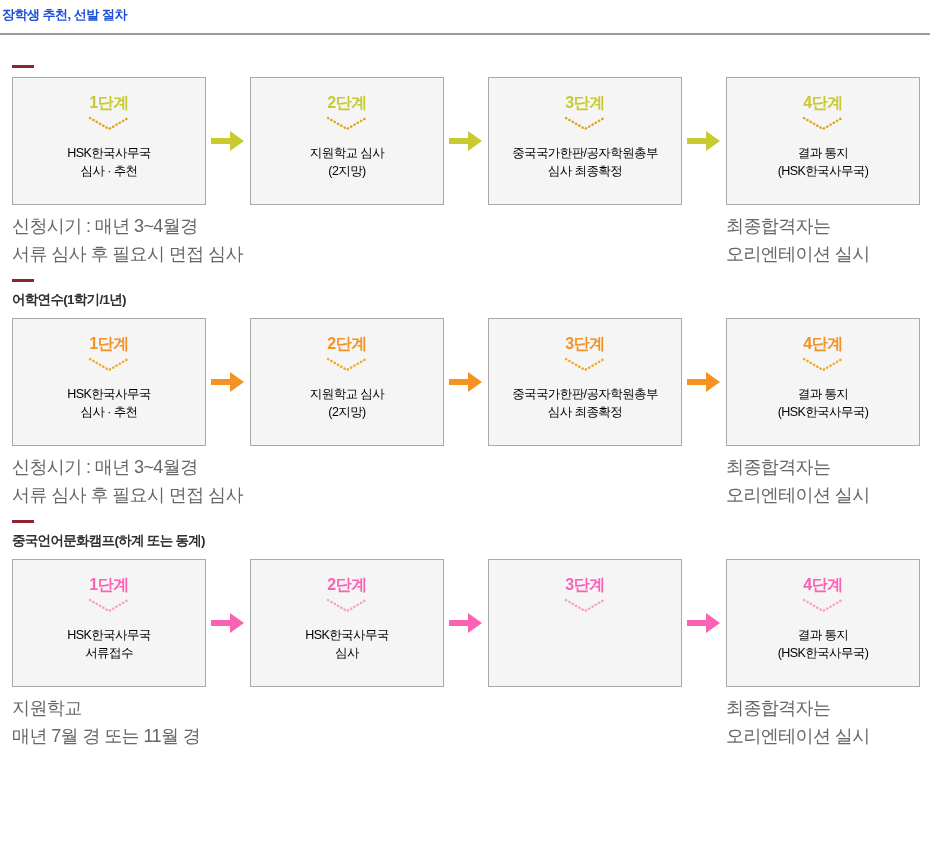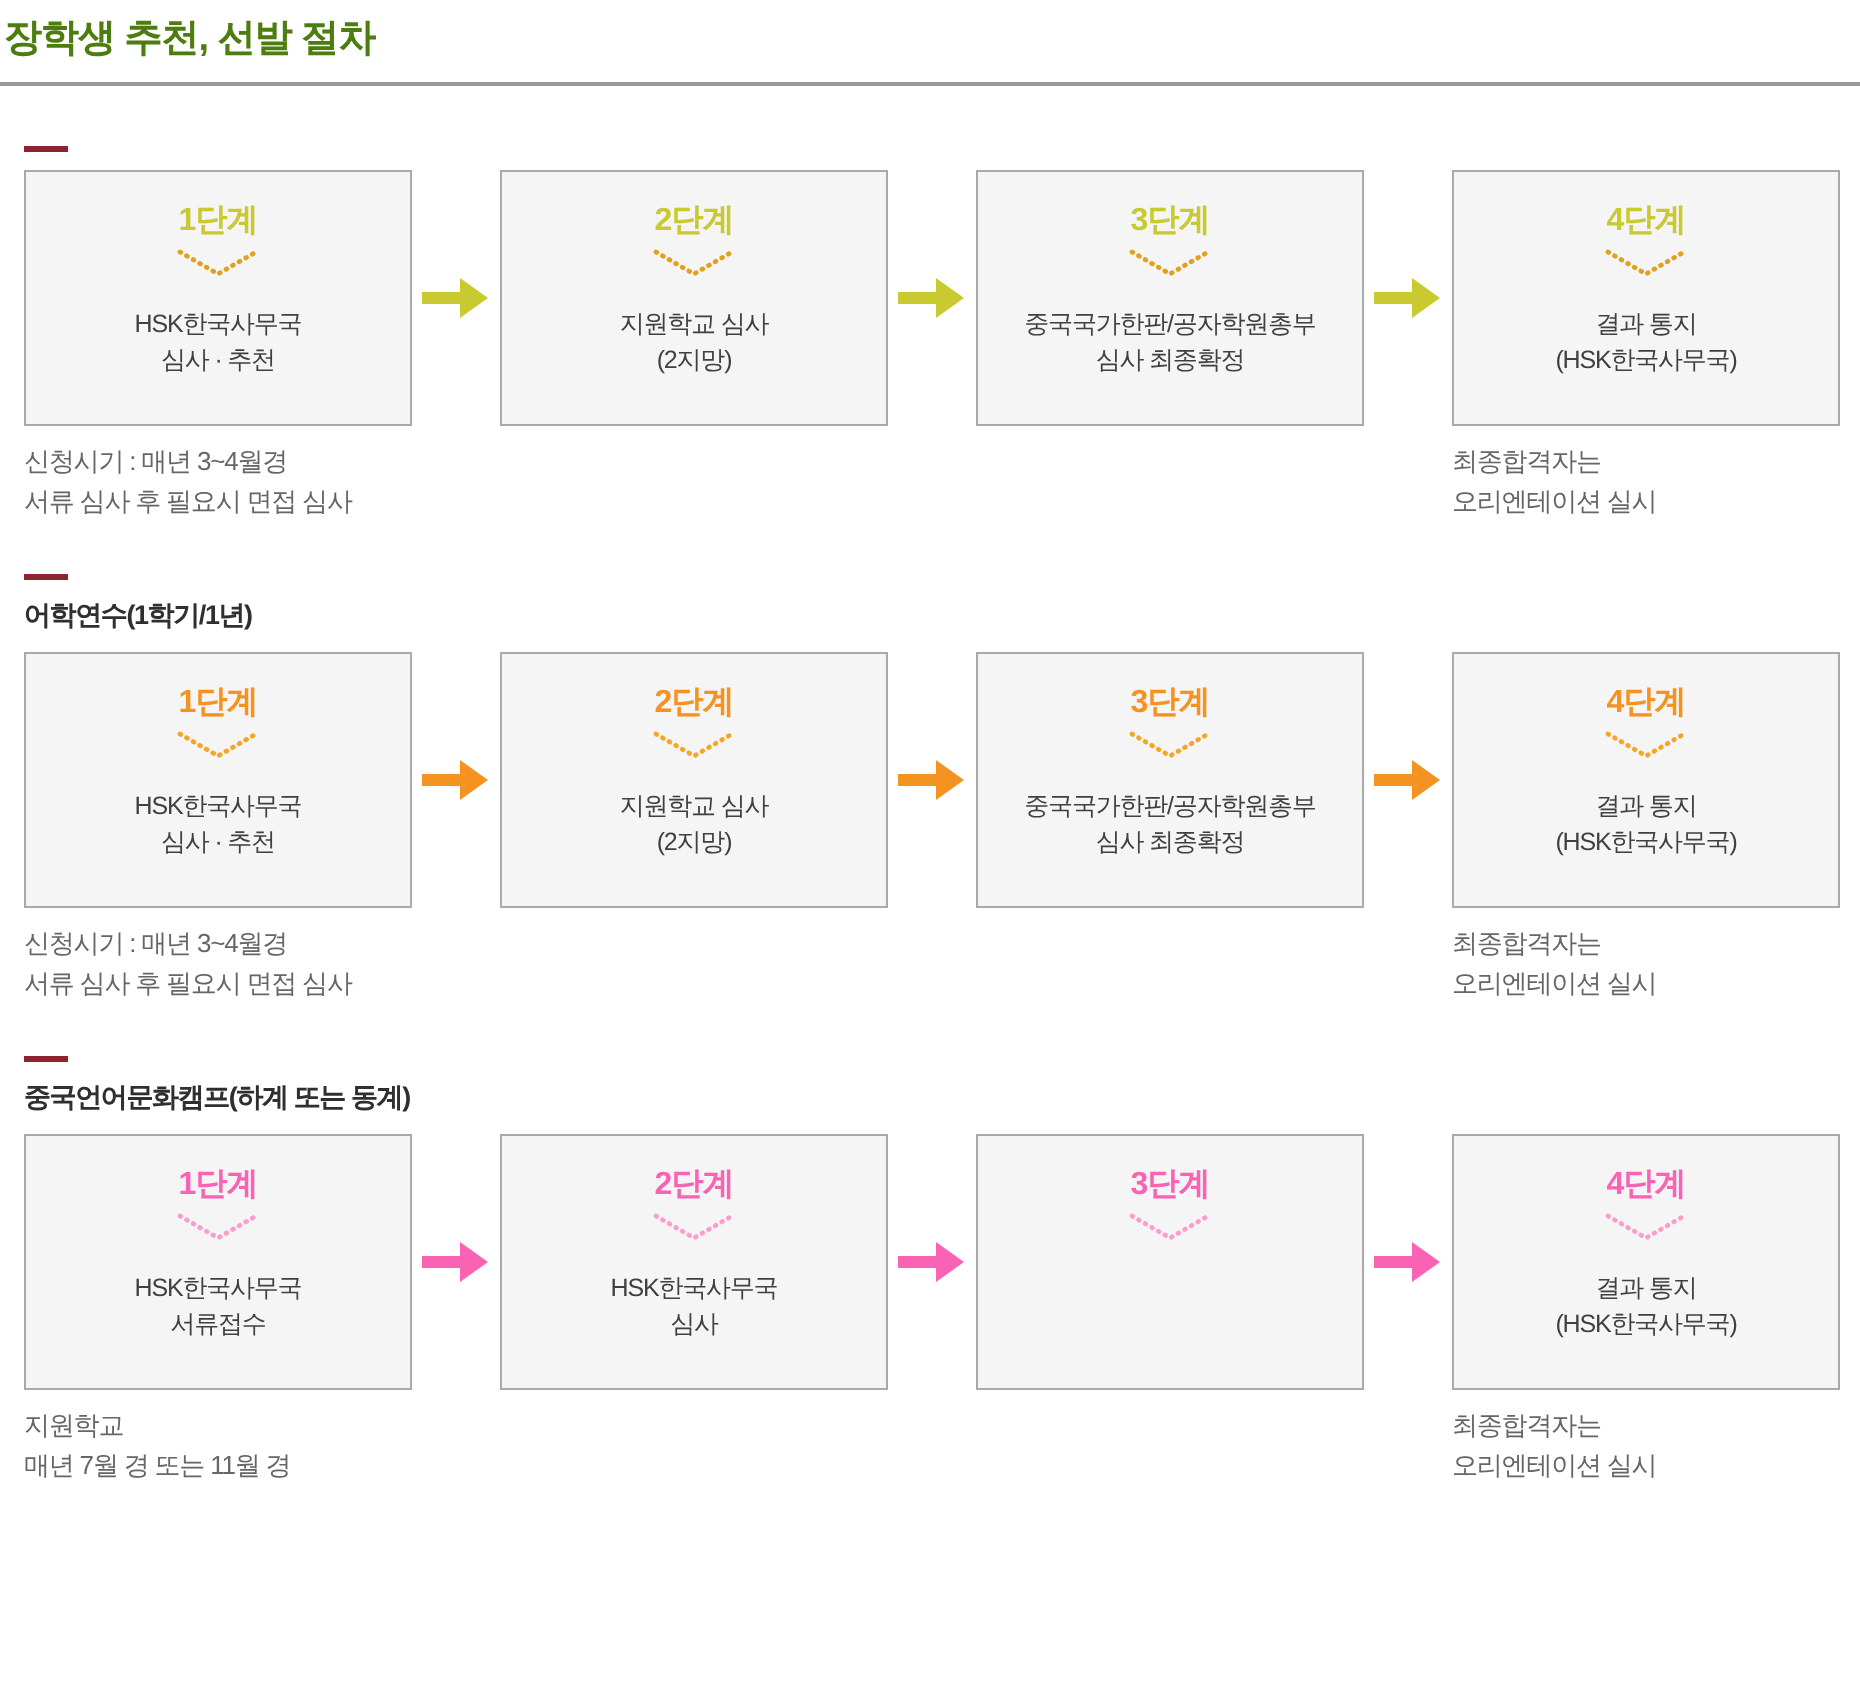--- a/index.html
+++ b/index.html
@@ -11,23 +11,23 @@
     width: 930px;
     height: 841px;
     font-family: "Liberation Sans", "DejaVu Sans", sans-serif;
     color: #333333;
     position: relative;
     overflow: hidden;
   }
 
   
   .page-title {
-    font-size: 19px;
+    font-size: 13px;
     font-weight: bold;
-    color: #4d7c0f;
+    color: #1d4ed8;
     letter-spacing: -0.5px;
     padding: 6px 0 9px 2px;
     margin: 0;
   }
   .title-rule {
     height: 2px;
     background: #9a9a9a;
     width: 930px;
     margin: 0 0 30px 0;
   }
@@ -72,21 +72,21 @@
     letter-spacing: -0.5px;
     line-height: 1.1;
   }
   .chevron {
     margin: 4px 0 8px 0;
     display: block;
   }
   .step-text {
     font-size: 12.5px;
     line-height: 1.5;
-    color: #404040;
+    color: #000000;
     text-align: center;
     letter-spacing: -0.6px;
     white-space: pre-line;
   }
   .arrow-cell {
     width: 44px;
     display: flex;
     align-items: center;
     justify-content: center;
     flex: 0 0 44px;
@@ -96,21 +96,21 @@
   
   .caption-row {
     position: relative;
     height: 52px;
     margin-left: 12px;
     width: 910px;
   }
   .caption {
     position: absolute;
     top: 8px;
-    font-size: 13px;
+    font-size: 18px;
     line-height: 1.55;
     color: #666666;
     letter-spacing: -0.6px;
     white-space: pre-line;
   }
   .caption.left  { left: 0px; }
   .caption.right { left: 714px; }
 
   .section-gap { height: 22px; }
 </style>

